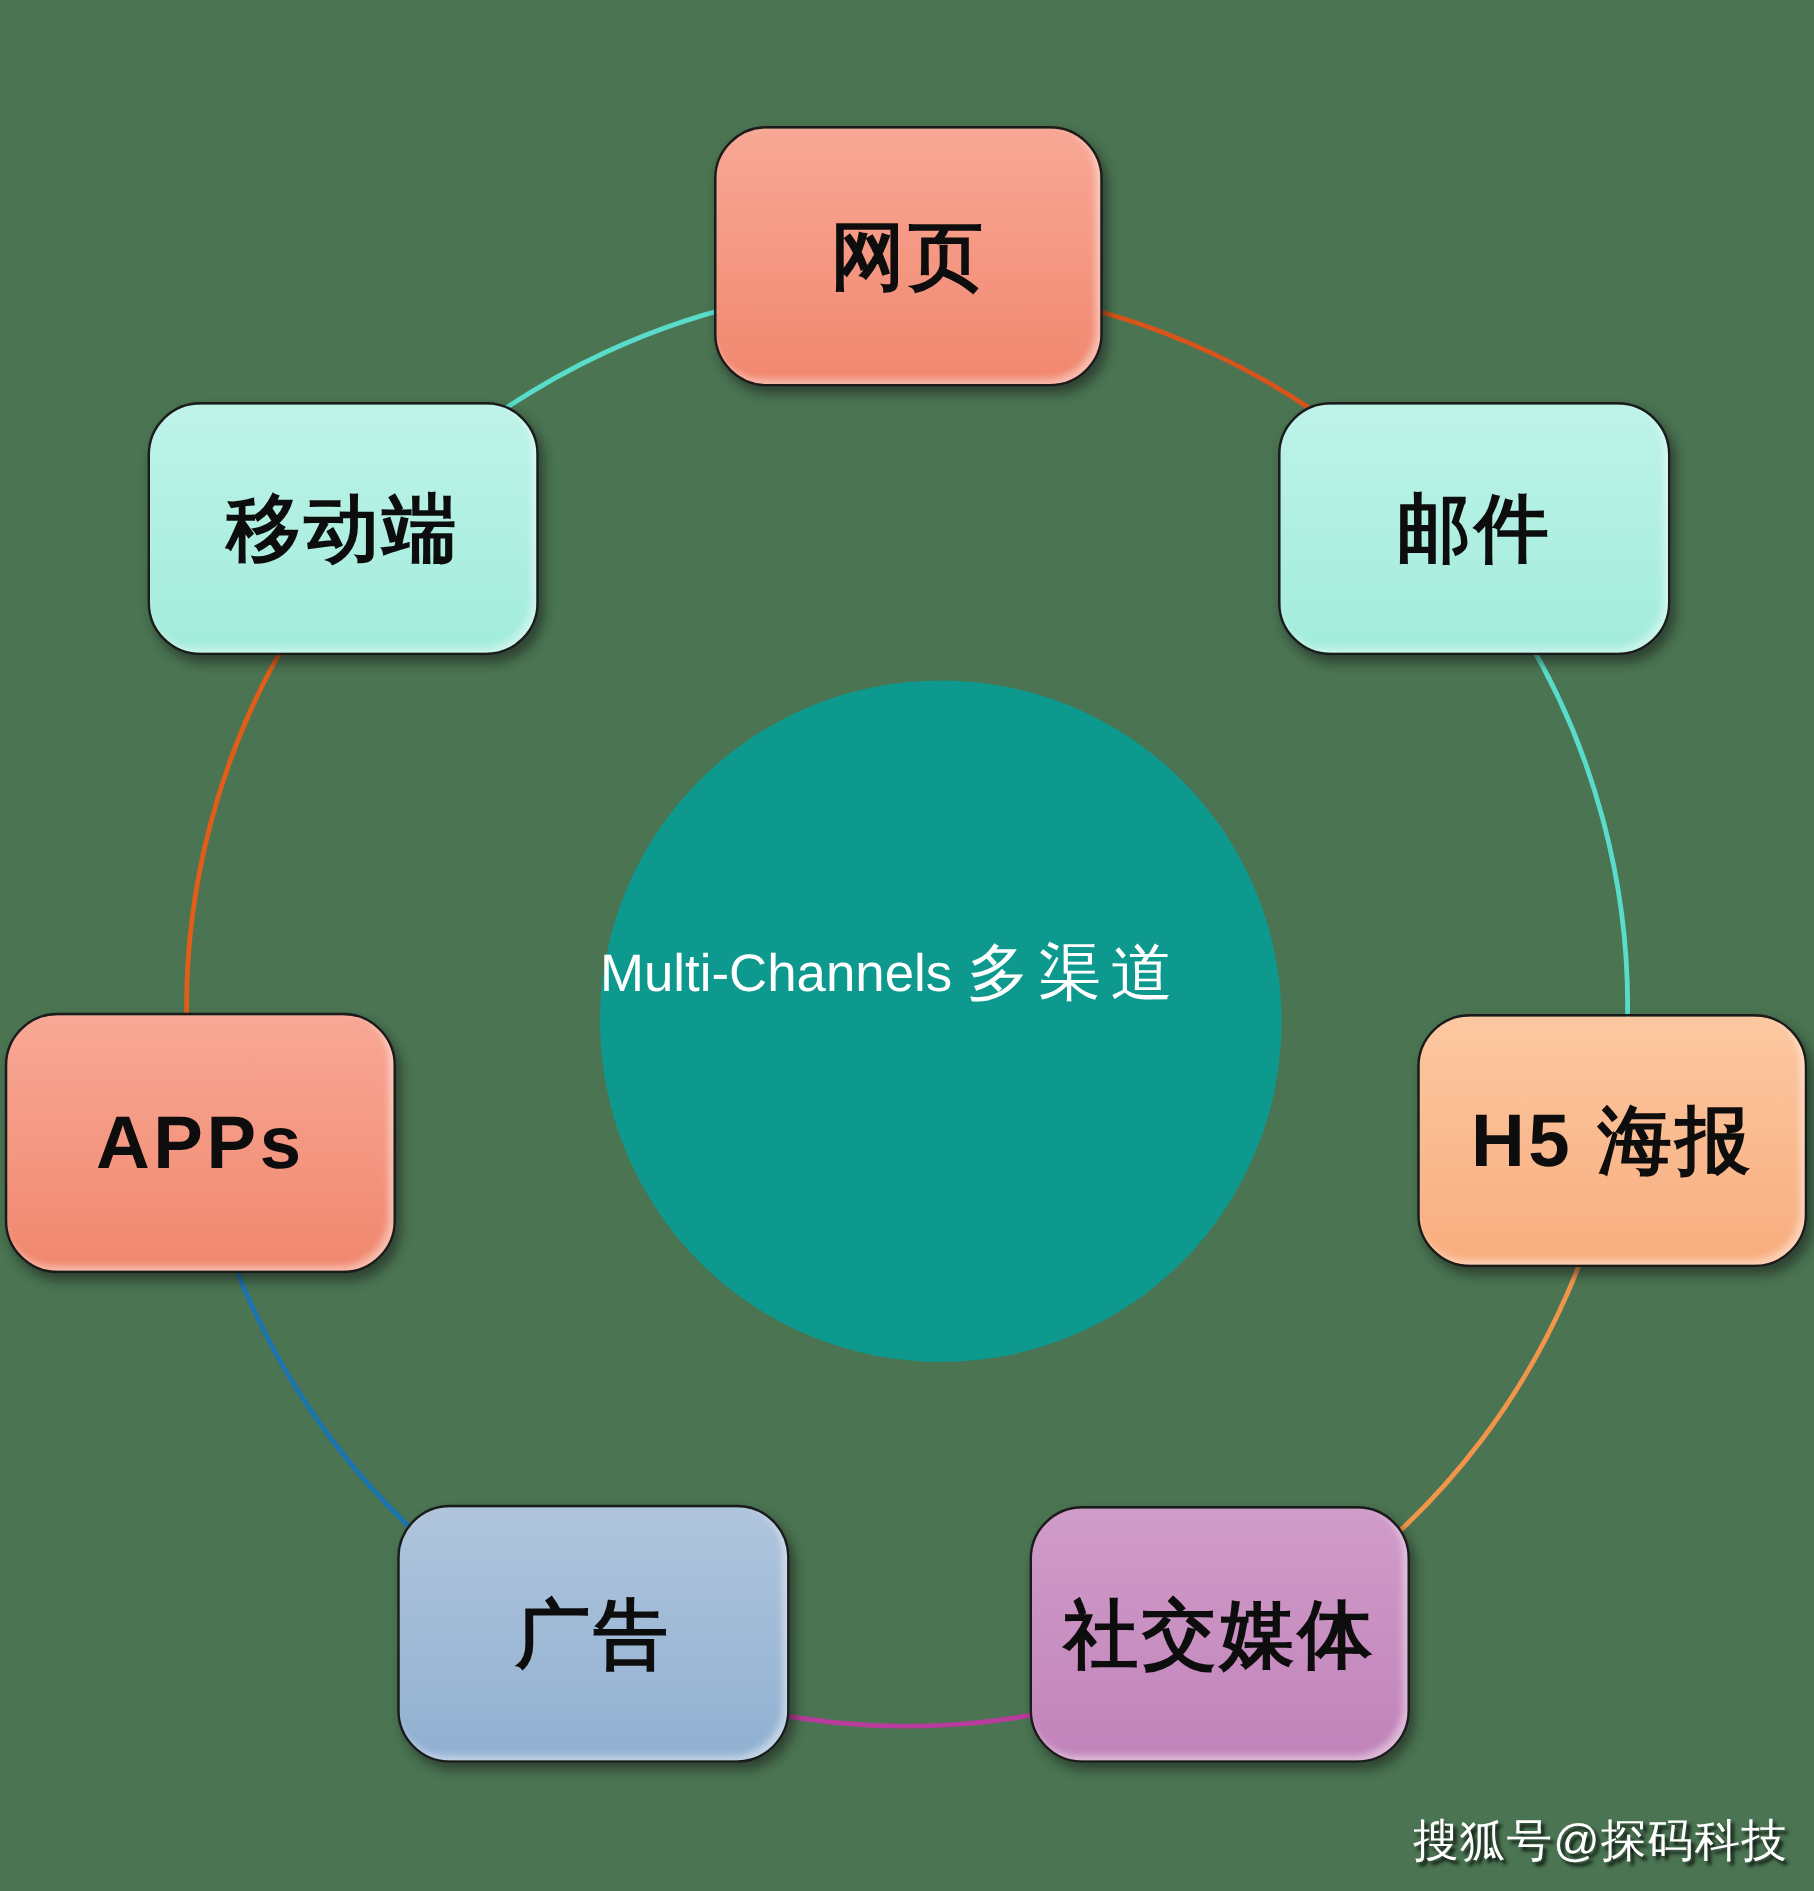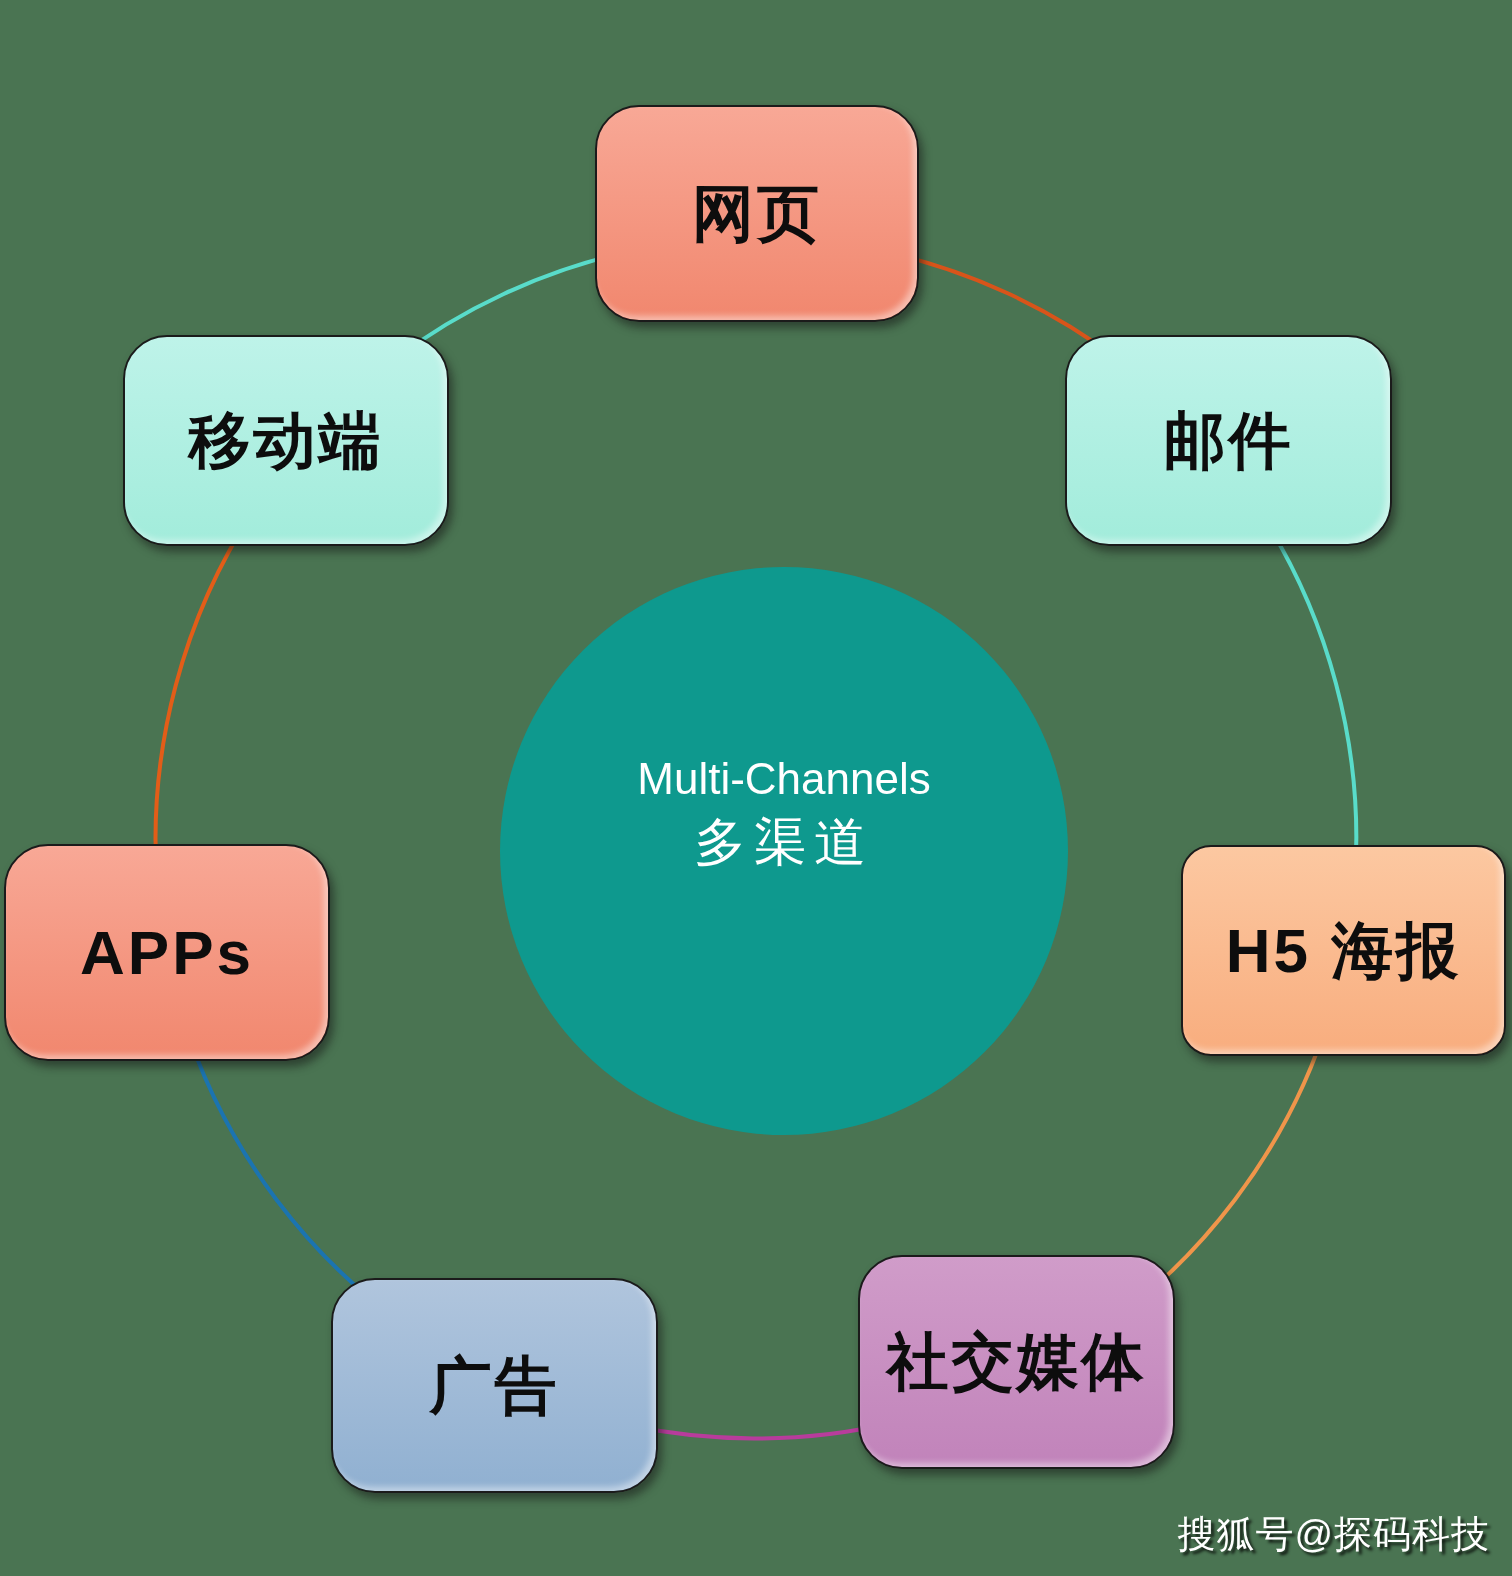--- a/index.html
+++ b/index.html
@@ -23,21 +23,21 @@
   .node-h5    {left:1181px;top:845px;width:321px;height:207px;}
   .node-social{left:858px;top:1255px;width:313px;height:210px;}
   .node-ads   {left:331px;top:1254px;width:323px;height:211px;}
   .node-apps  {left:4px;  top:844px; width:322px;height:213px;}
   .node-mobile{left:123px;top:335px; width:322px;height:207px;}
   .center-circle{
     position:absolute;left:500px;top:567px;width:568px;height:568px;border-radius:50%;
   }
   .center-text{
     position:absolute;left:50%;top:calc(50% - 39px);transform:translate(-50%,-50%);
-    display:flex;flex-direction:column;align-items:center;gap:12px;width:100%;
+    display:flex;align-items:center;gap:12px;width:100%;
   }
   .center-en{font-size:44px;font-weight:400;color:#fff;line-height:1.1;white-space:nowrap;}
   .center-zh{font-size:52px;font-weight:400;color:#fff;letter-spacing:8px;line-height:1.05;white-space:nowrap;}
   .watermark{
     position:absolute;right:22px;bottom:16px;
     font-size:38px;font-weight:400;color:#fff;letter-spacing:1px;
     text-shadow:3px 3px 3px rgba(0,0,0,.8);white-space:nowrap;
   }
 </style>
 </head>
@@ -56,29 +56,29 @@
   </svg>
 
   <div class="node node-web" style="background: linear-gradient(rgb(248, 168, 150), rgb(241, 135, 110));">
     <span class="label">网页</span>
   </div>
 
   <div class="node node-email" style="background: linear-gradient(rgb(190, 243, 233), rgb(162, 236, 219));">
     <span class="label">邮件</span>
   </div>
 
-  <div class="node node-h5" style="background: linear-gradient(rgb(252, 200, 161), rgb(248, 173, 126)); border-radius: 30px;">
+  <div class="node node-h5" style="background: linear-gradient(rgb(252, 200, 161), rgb(248, 173, 126));">
     <span class="label">H5 海报</span>
   </div>
 
   <div class="node node-social" style="background: linear-gradient(rgb(208, 156, 201), rgb(193, 131, 186));">
     <span class="label">社交媒体</span>
   </div>
 
-  <div class="node node-ads" style="background: linear-gradient(rgb(176, 197, 221), rgb(144, 176, 209)); margin-top: 24px;">
+  <div class="node node-ads" style="background: linear-gradient(rgb(176, 197, 221), rgb(144, 176, 209));">
     <span class="label">广告</span>
   </div>
 
   <div class="node node-mobile" style="background: linear-gradient(rgb(190, 243, 233), rgb(162, 236, 219));">
     <span class="label">移动端</span>
   </div>
 
   <div class="node node-apps" style="background: linear-gradient(rgb(248, 168, 150), rgb(241, 135, 110));">
     <span class="label">APPs</span>
   </div>

